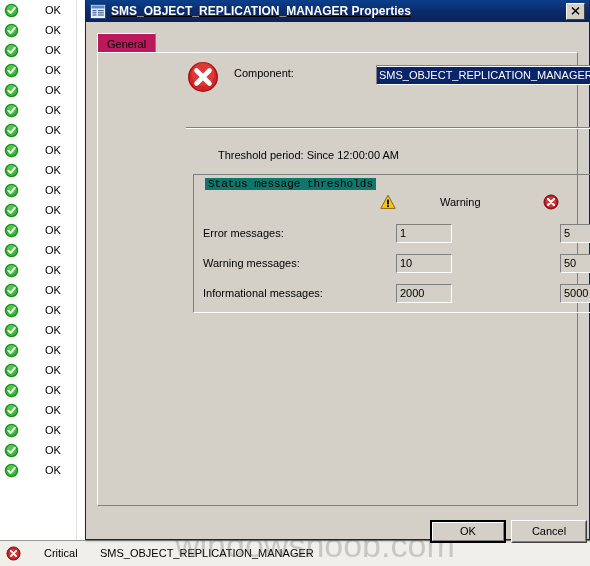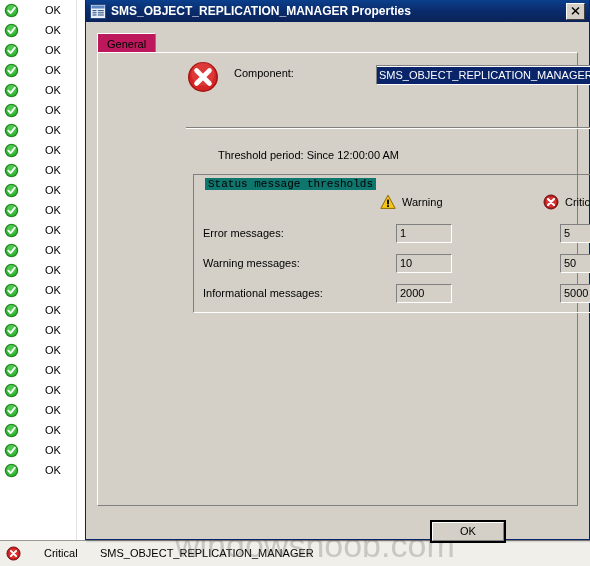--- a/index.html
+++ b/index.html
@@ -101,20 +101,21 @@
     box-shadow: 1px 1px 2px rgba(0,0,0,0.35);
   }
   #titlebar {
     position: relative;
     height: 22px;
     background: linear-gradient(to bottom, #0b3f8c 0%, #0a2d6e 45%, #0a2258 100%);
     display: flex;
     align-items: center;
     padding: 0 2px 0 4px;
     box-sizing: border-box;
+    text-decoration: underline;
   }
   #title-icon {
     width: 16px; height: 15px;
     flex: 0 0 auto;
     margin-right: 5px;
   }
   #title-text {
     flex: 1 1 auto;
     color: #ffffff;
     font-size: 12px;
@@ -244,20 +245,21 @@
     font-family: Liberation Mono, monospace;
   }
 
   .col-header {
     position: absolute;
     top: 172px;
     display: flex;
     align-items: center;
     font-size: 11px;
     white-space: nowrap;
+    gap: 38px;
   }
   .col-header .hdr-ico {
     width: 16px; height: 16px;
     margin-right: 6px;
   }
   #hdr-warning { left: 294px; }
   #hdr-critical { left: 457px; }
 
   .row-label {
     position: absolute;
@@ -638,15 +640,16 @@
 
     <div class="row-label lbl2">Warning messages:</div>
     <div class="num-field col-warn r2">10</div>
     <div class="num-field col-crit r2">50</div>
 
     <div class="row-label lbl3">Informational messages:</div>
     <div class="num-field col-warn r3">2000</div>
     <div class="num-field col-crit r3">5000</div>
 
     <div class="btn default" id="btn-ok">OK</div>
+    <div class="btn" id="btn-cancel">Cancel</div>
 
   </div>
 </div>
 
 </body></html>

